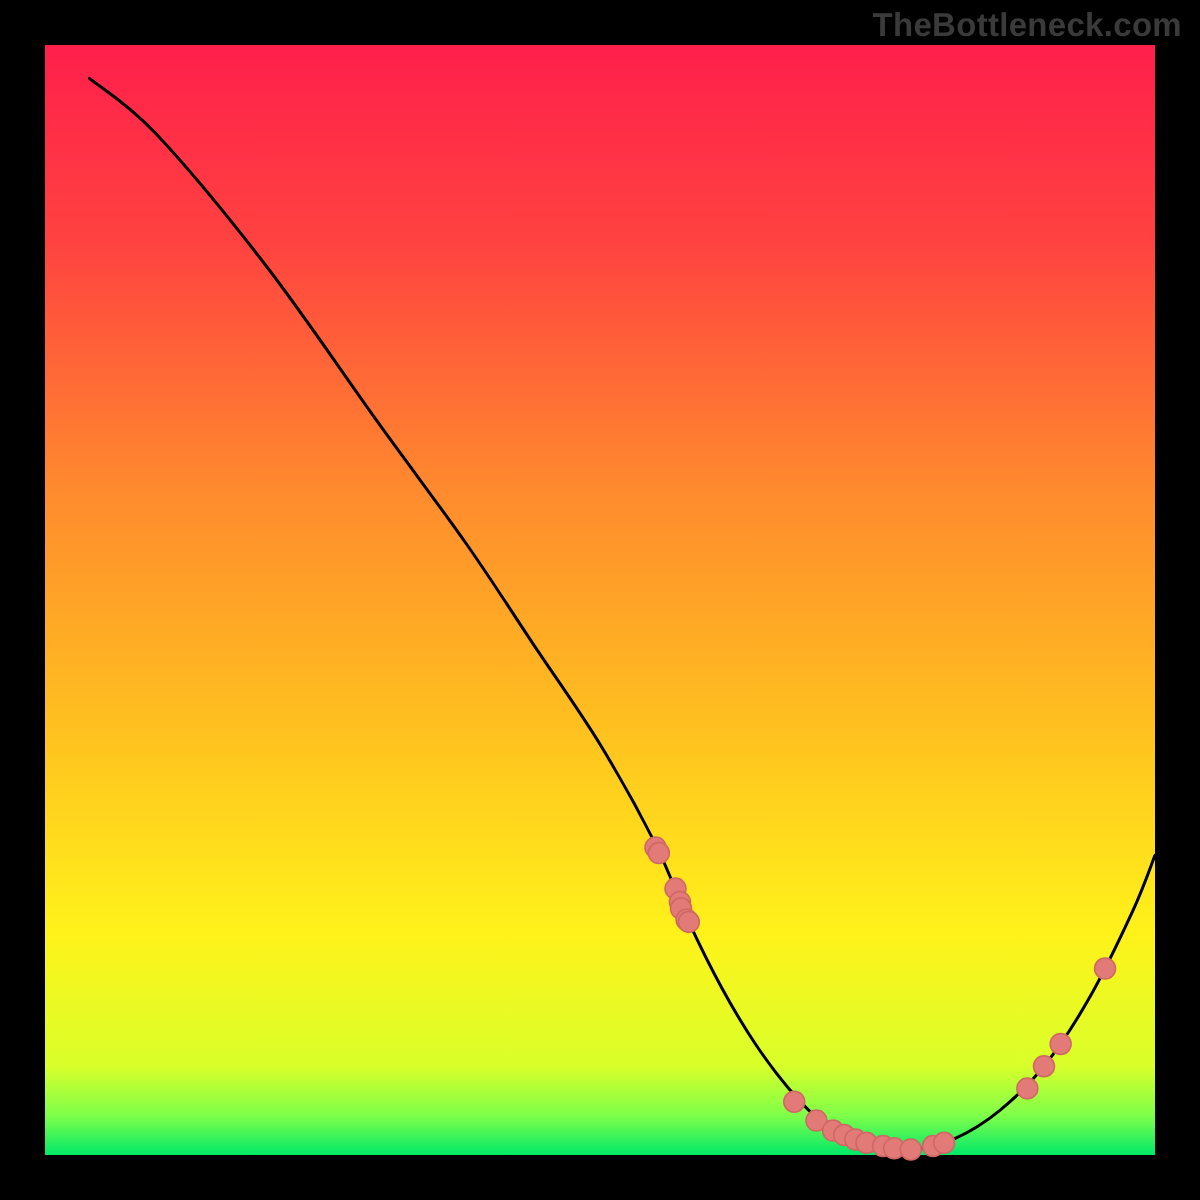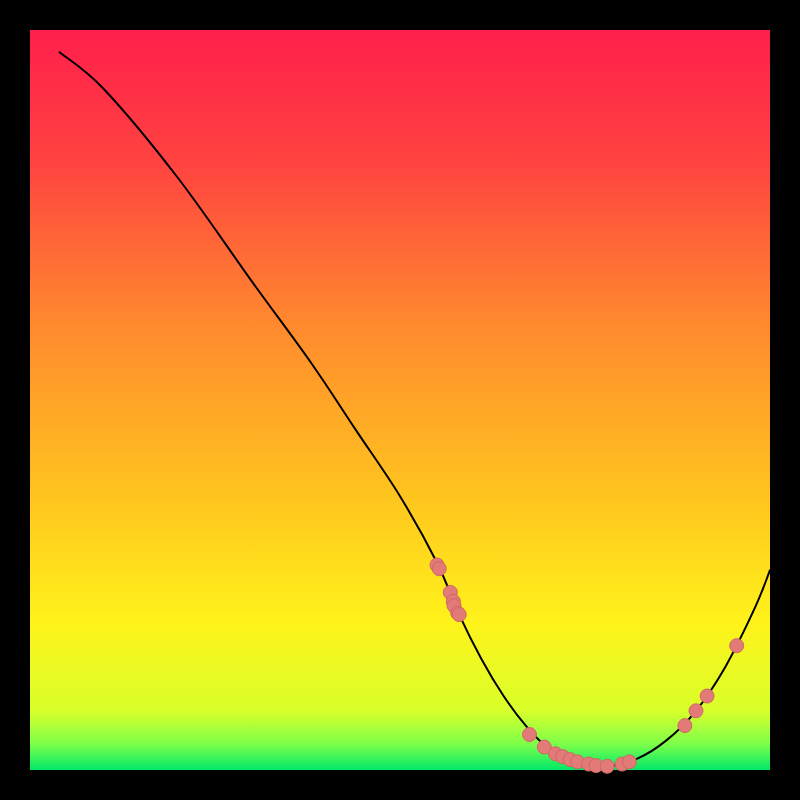--- a/index.html
+++ b/index.html
@@ -67,13 +67,14 @@
         <circle cx="596.10" cy="765.56" r="7" fill="#e27a78" stroke="#cf6765" stroke-width="1"></circle>
         <circle cx="607.20" cy="766.30" r="7" fill="#e27a78" stroke="#cf6765" stroke-width="1"></circle>
         <circle cx="622.00" cy="764.08" r="7" fill="#e27a78" stroke="#cf6765" stroke-width="1"></circle>
         <circle cx="629.40" cy="761.86" r="7" fill="#e27a78" stroke="#cf6765" stroke-width="1"></circle>
         <circle cx="684.90" cy="725.60" r="7" fill="#e27a78" stroke="#cf6765" stroke-width="1"></circle>
         <circle cx="696.00" cy="710.80" r="7" fill="#e27a78" stroke="#cf6765" stroke-width="1"></circle>
         <circle cx="707.10" cy="696.00" r="7" fill="#e27a78" stroke="#cf6765" stroke-width="1"></circle>
         <circle cx="736.70" cy="645.68" r="7" fill="#e27a78" stroke="#cf6765" stroke-width="1"></circle>
       </g>
     </svg>
+  <div class="watermark">TheBottleneck.com</div>
 </div>
 
 </body></html>

